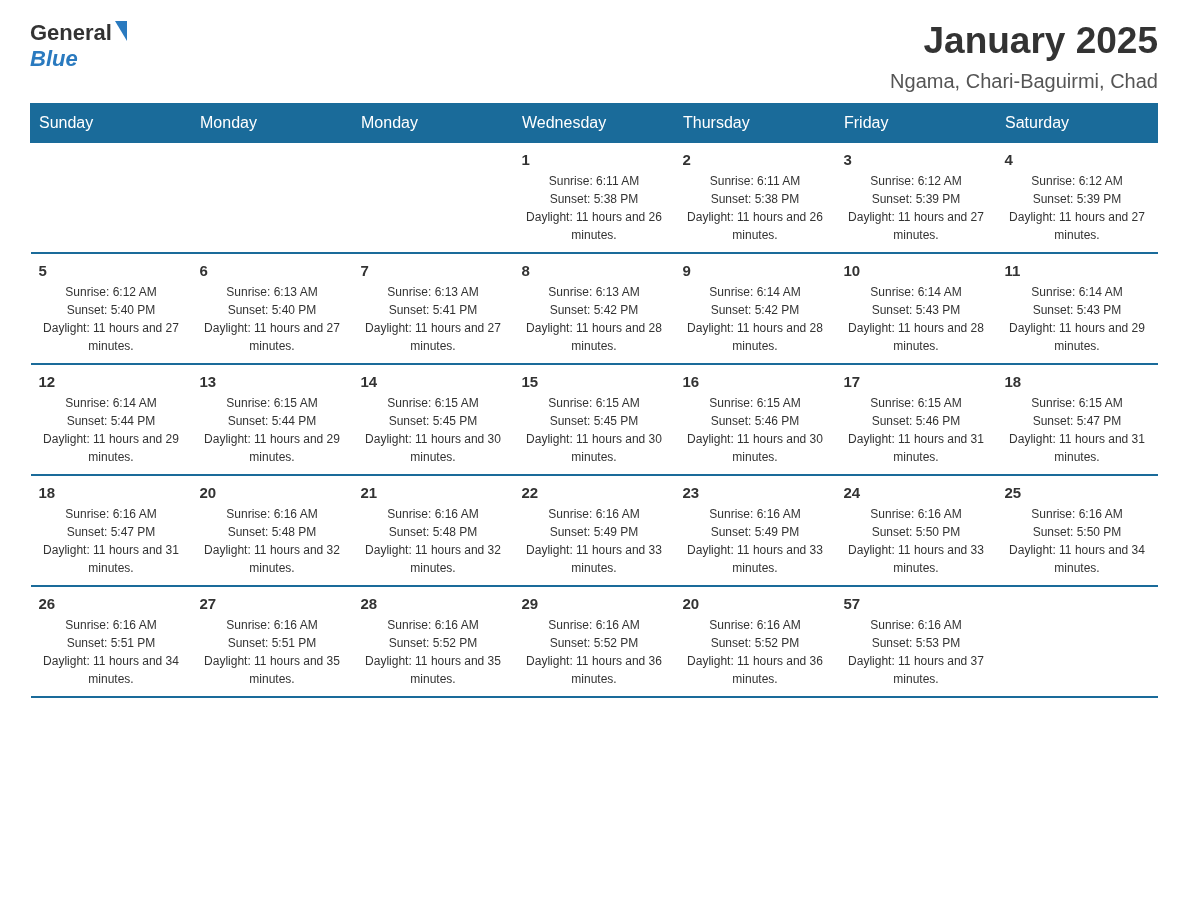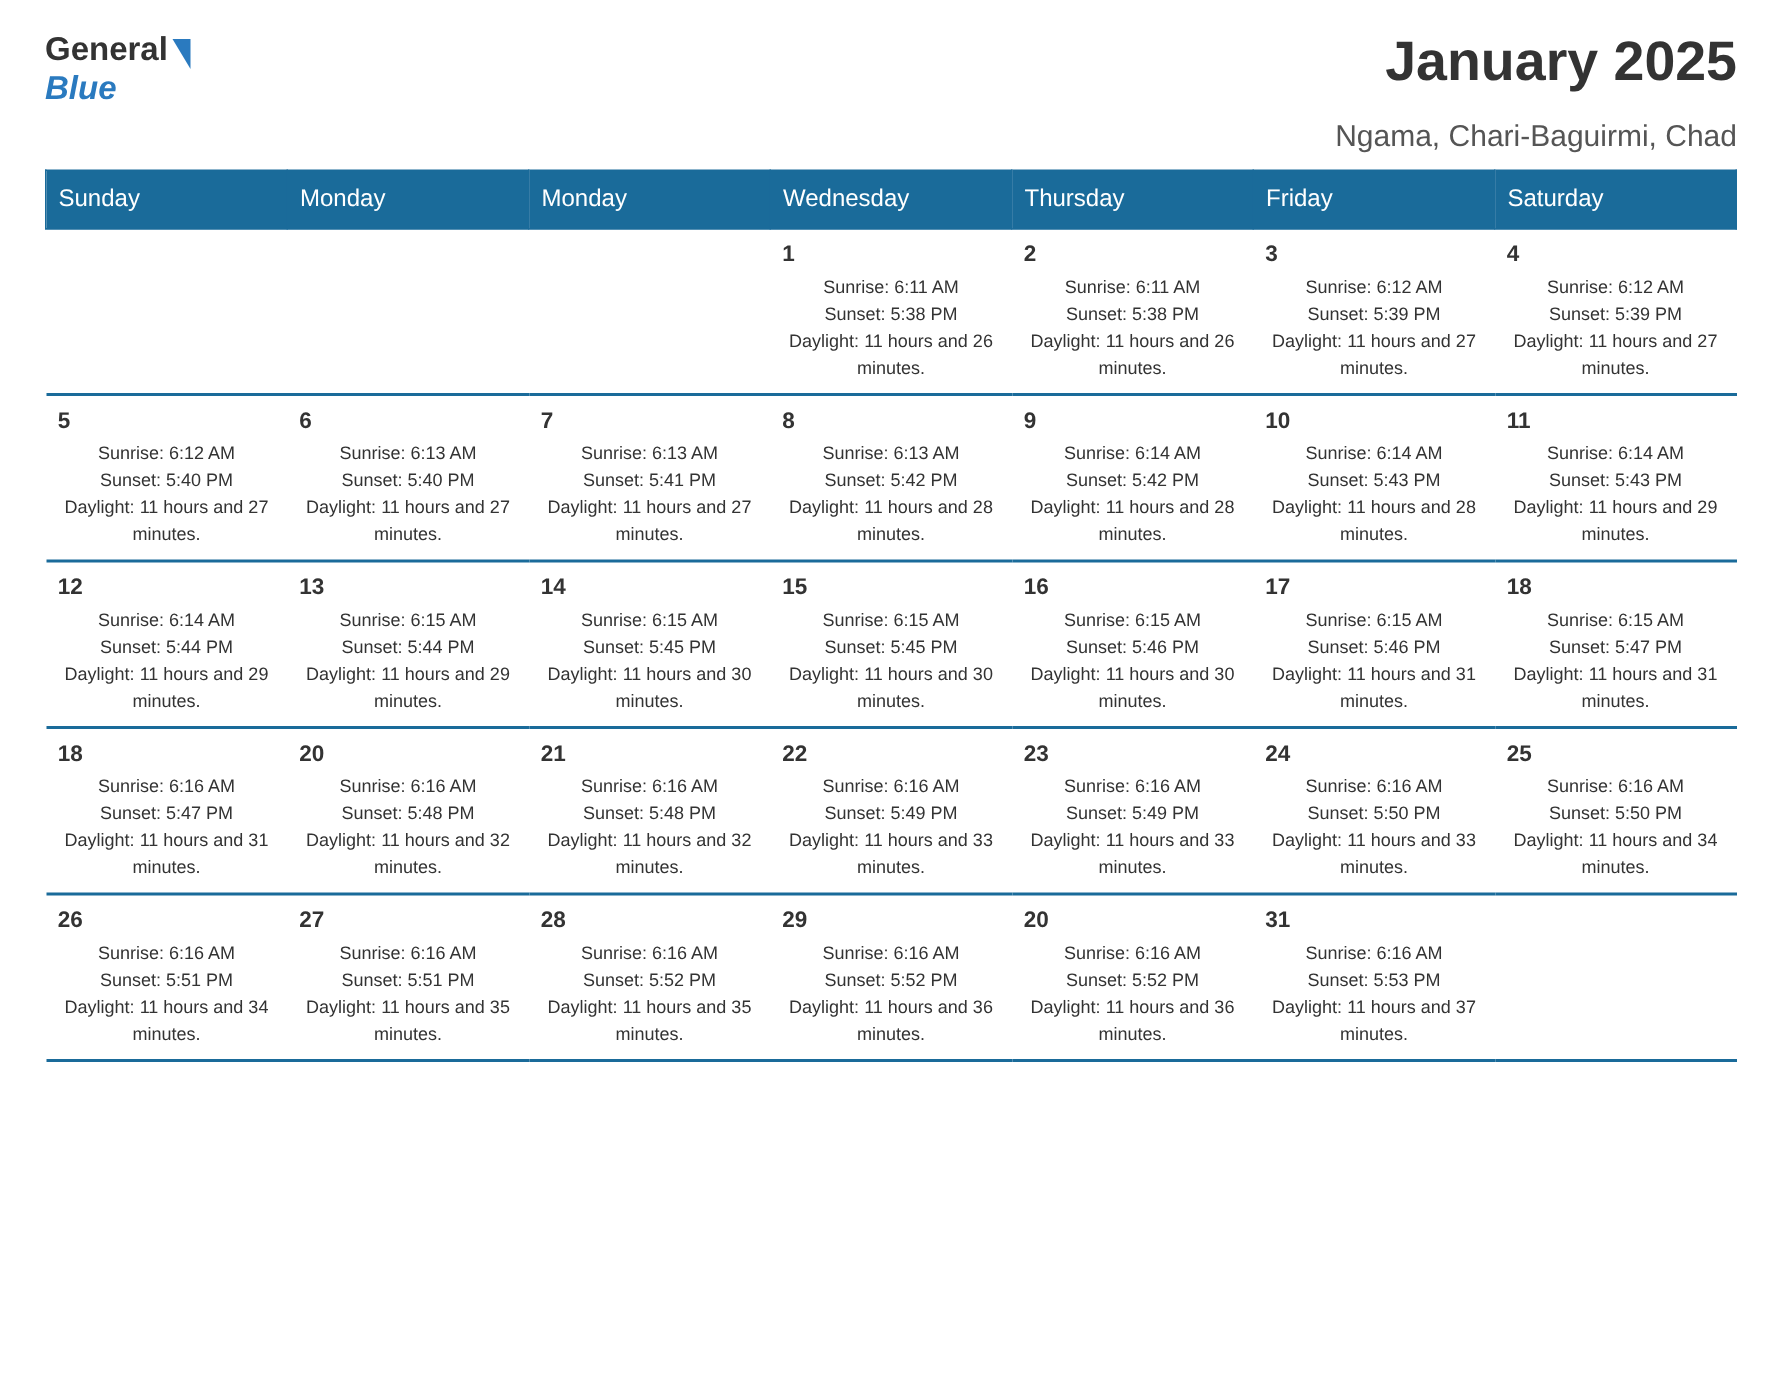--- a/index.html
+++ b/index.html
@@ -30,34 +30,34 @@
       font-weight: bold;
       color: #2a7abf;
       font-style: italic;
     }
     .logo-wrapper {
       display: flex;
       flex-direction: column;
     }
     .logo-line1 {
       display: flex;
-      align-items: flex-end;
+      align-items: center;
     }
     .title-section {
       text-align: right;
     }
     .calendar-title {
       font-size: 37px;
       font-weight: bold;
       color: #333;
     }
     .calendar-subtitle {
       font-size: 20px;
       color: #555;
-      margin-top: 18px;
+      margin-top: 8px;
     }
     table {
       width: 100%;
       border-collapse: collapse;
     }
     thead th {
       background-color: #1a6b9a;
       color: #fff;
       font-size: 16px;
       font-weight: normal;
@@ -324,21 +324,21 @@
 Sunset: 5:52 PM
 Daylight: 11 hours and 36 minutes.</div>
         </td>
         <td>
           <span class="day-number">20</span>
           <div class="day-info" style="white-space: pre-line;">Sunrise: 6:16 AM
 Sunset: 5:52 PM
 Daylight: 11 hours and 36 minutes.</div>
         </td>
         <td>
-          <span class="day-number">31</span>
+          <span class="day-number">57</span>
           <div class="day-info" style="white-space: pre-line;">Sunrise: 6:16 AM
 Sunset: 5:53 PM
 Daylight: 11 hours and 37 minutes.</div>
         </td>
         <td></td>
       </tr>
     </tbody>
 </table>
 
 </body></html>

